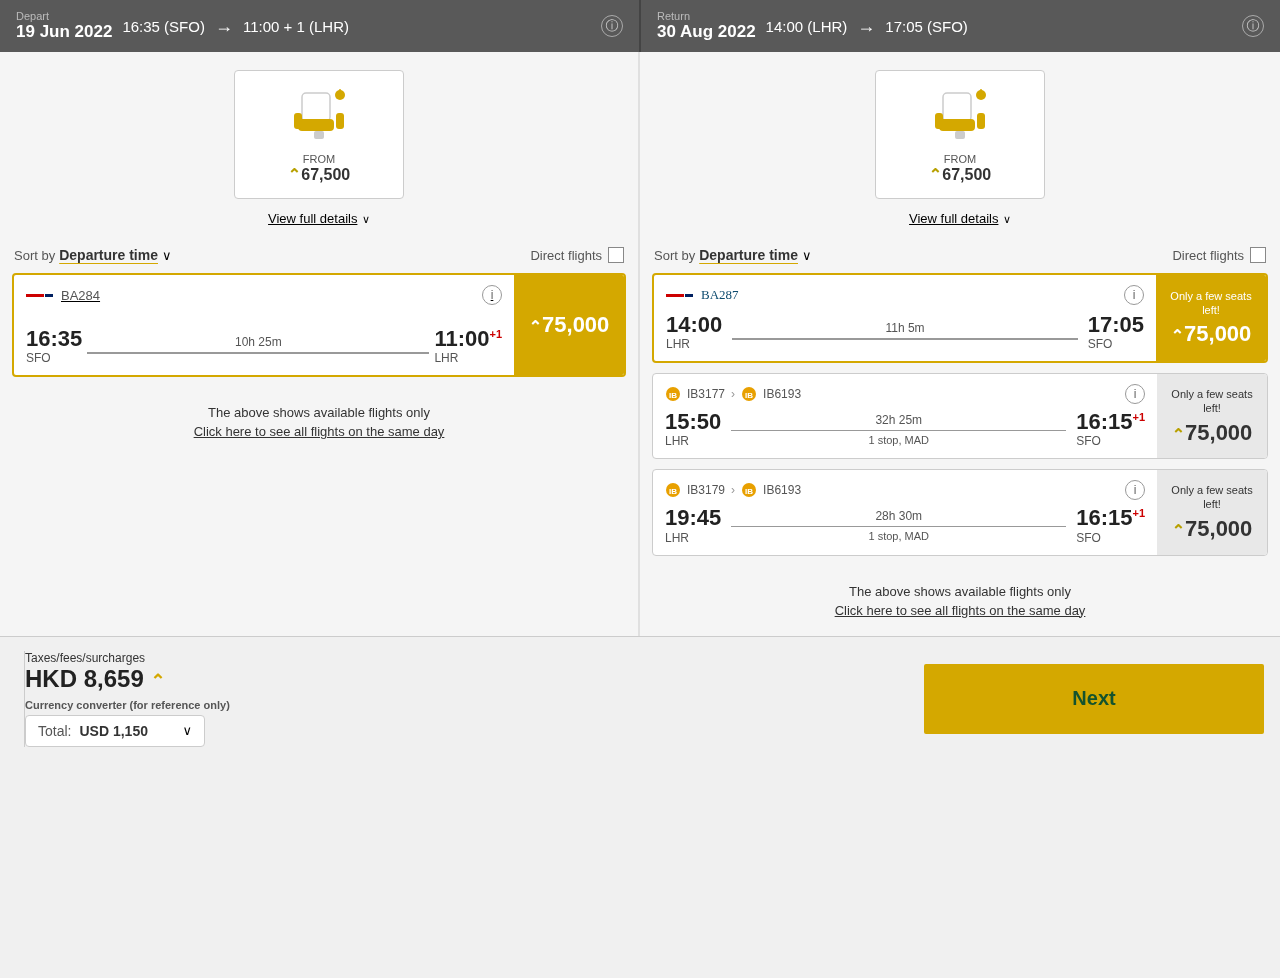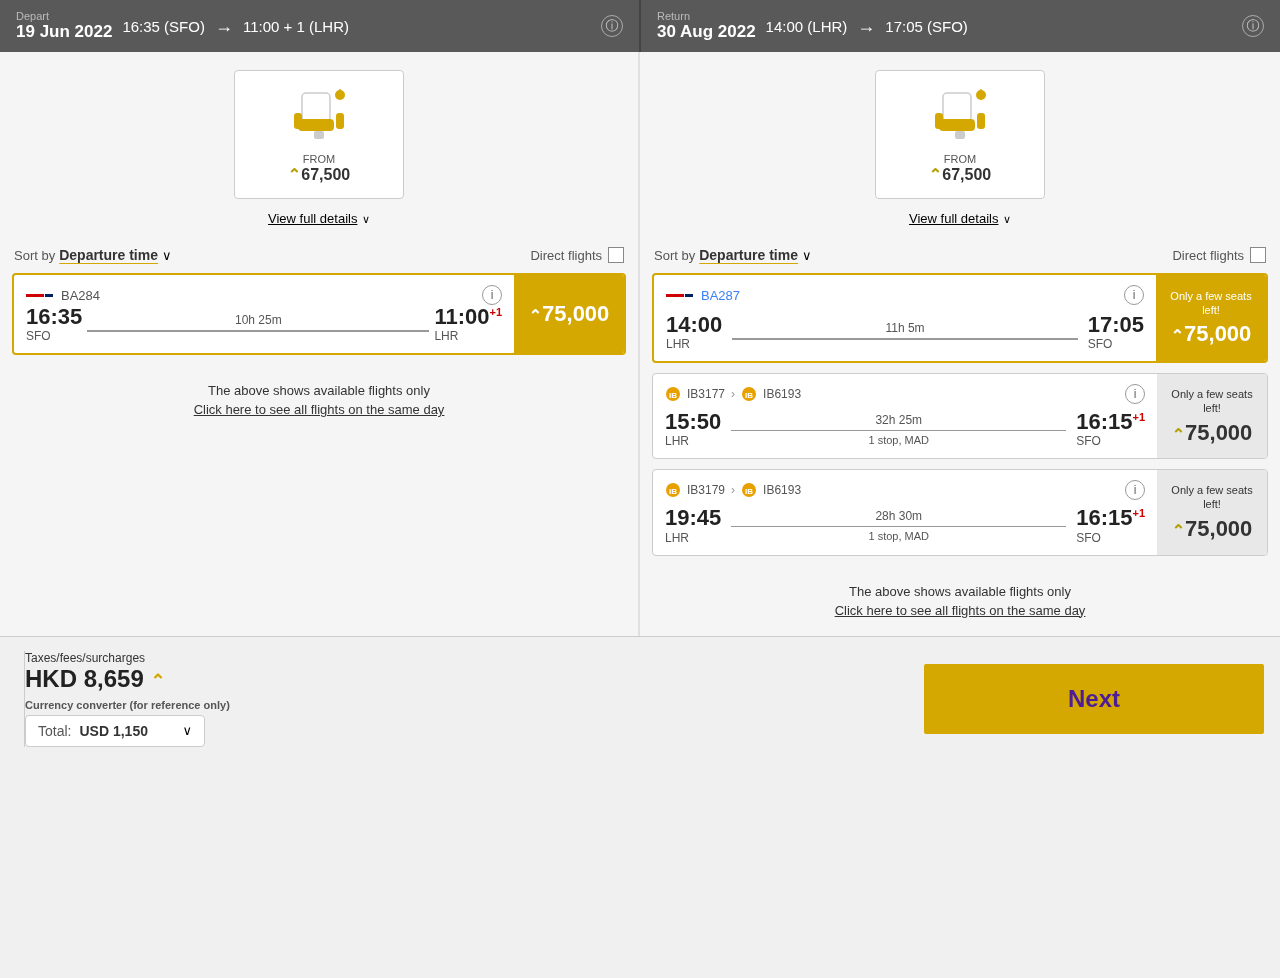--- a/index.html
+++ b/index.html
@@ -75,21 +75,21 @@
           <span style="font-size:13px;">∨</span>
         </div>
         <div style="display:flex;align-items:center;gap:6px;">
           <span style="font-size:13px;color:#555;">Direct flights</span>
           <div style="width:16px;height:16px;border:1.5px solid #888;background:#fff;display:inline-block;cursor:pointer;"></div>
         </div>
       </div>
 
       <div style="margin:0 12px 10px;border:2px solid #d4a800;border-radius:4px;background:#fff;display:flex;overflow:hidden;">
         <div style="flex:1;padding:10px 12px;">
-          <div style="display:flex;align-items:center;gap:8px;margin-bottom:0;">
+          <div style="display:flex;align-items:center;gap:8px;margin-bottom:22px;text-decoration:underline;">
 
             <div style="display:flex;align-items:center;gap:1px;">
               <div style="width:18px;height:3px;background:#c00;"></div>
               <div style="width:8px;height:3px;background:#002060;"></div>
             </div>
             <span style="font-size:13px;color:#555;">BA284</span>
             <div style="margin-left:auto;width:20px;height:20px;border:1.5px solid #999;border-radius:50%;display:flex;align-items:center;justify-content:center;font-size:12px;color:#666;cursor:pointer;">i</div>
           </div>
           <div style="display:flex;align-items:center;gap:1px;">
             <div>
@@ -155,21 +155,21 @@
         </div>
       </div>
 
       <div style="margin:0 12px 10px;border:2px solid #d4a800;border-radius:4px;background:#fff;display:flex;overflow:hidden;">
         <div style="flex:1;padding:10px 12px;">
           <div style="display:flex;align-items:center;gap:8px;margin-bottom:6px;">
             <div style="display:flex;align-items:center;gap:1px;">
               <div style="width:18px;height:3px;background:#c00;"></div>
               <div style="width:8px;height:3px;background:#002060;"></div>
             </div>
-            <span style="font-size:13px;color:#3b82f6;">BA287</span>
+            <span style="font-size:13px;color:#0c4a6e;font-family:Liberation Serif, serif;">BA287</span>
             <div style="margin-left:auto;width:20px;height:20px;border:1.5px solid #999;border-radius:50%;display:flex;align-items:center;justify-content:center;font-size:12px;color:#666;cursor:pointer;">i</div>
           </div>
           <div style="display:flex;align-items:center;gap:6px;margin-top:8px;">
             <div>
               <div style="font-size:22px;font-weight:bold;color:#222;line-height:1.1;">14:00</div>
               <div style="font-size:12px;color:#555;">LHR</div>
             </div>
             <div style="flex:1;display:flex;flex-direction:column;align-items:center;padding:0 4px;">
               <span style="font-size:12px;color:#555;">11h 5m</span>
               <div style="height:1.5px;background:#999;width:100%;margin:3px 0;"></div>
@@ -286,15 +286,15 @@
       </div>
       <div style="margin-top:6px;">
         <div style="font-size:11px;color:#555;font-weight:bold;">Currency converter (for reference only)</div>
         <div style="border:1.5px solid #ccc;border-radius:4px;background:#fff;padding:7px 12px;display:flex;align-items:center;gap:8px;margin-top:4px;width:180px;">
           <span style="font-size:14px;color:#555;">Total:</span>
           <span style="font-size:14px;font-weight:bold;color:#333;">USD 1,150</span>
           <span style="font-size:13px;margin-left:auto;">∨</span>
         </div>
       </div>
     </div>
-    <button style="margin-left:auto;background:#d4a800;color:#4c1d95;border:none;font-size:24px;font-weight:bold;padding:0 48px;height:70px;min-width:340px;cursor:pointer;border-radius:2px;">Next</button>
+    <button style="margin-left:auto;background:#d4a800;color:#14532d;border:none;font-size:20px;font-weight:bold;padding:0 48px;height:70px;min-width:340px;cursor:pointer;border-radius:2px;">Next</button>
   </div>
 </div>
 
 </body></html>

